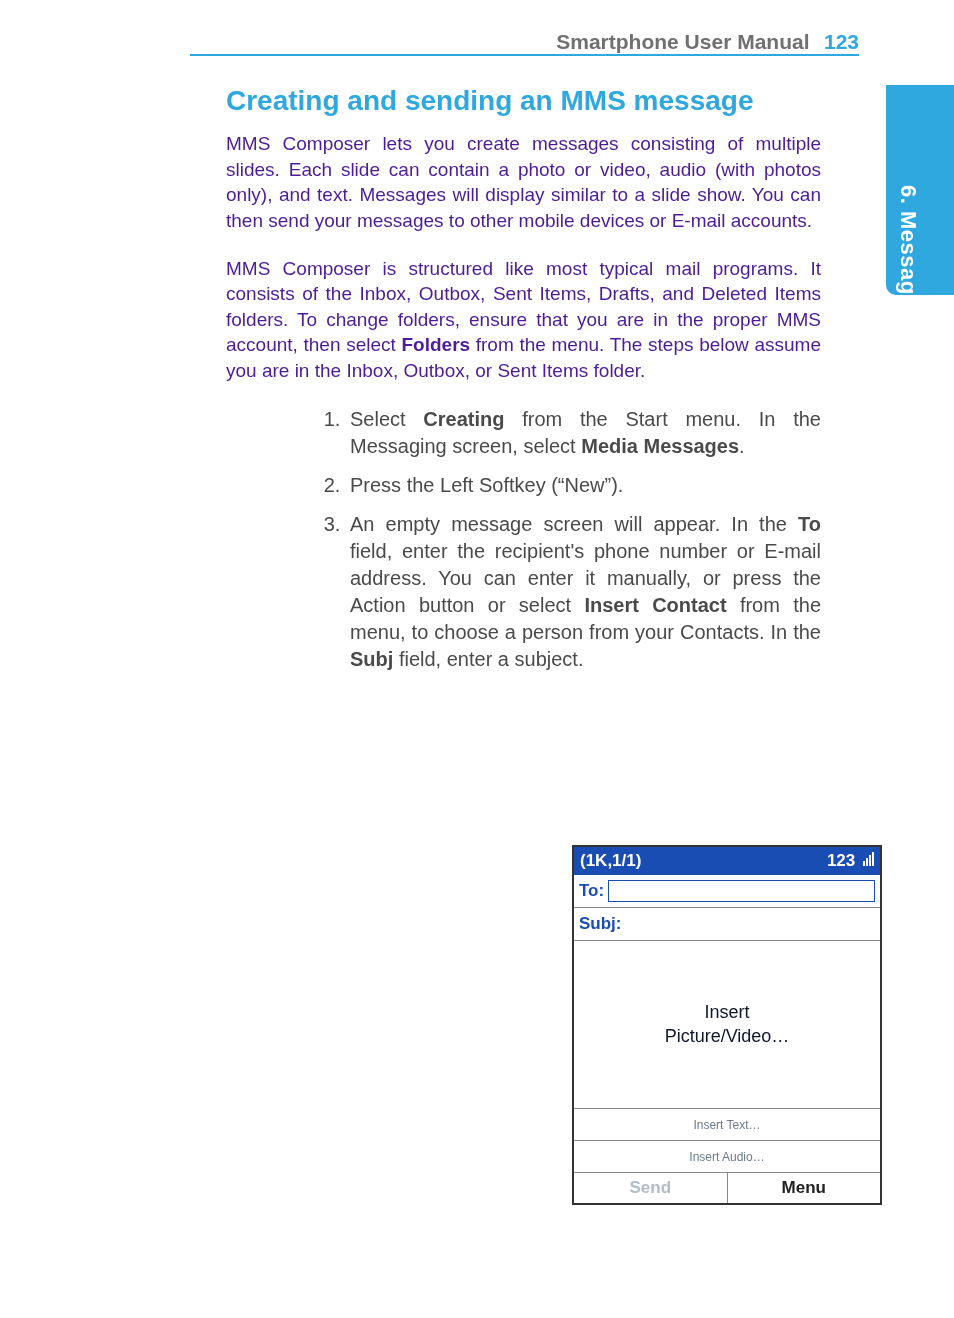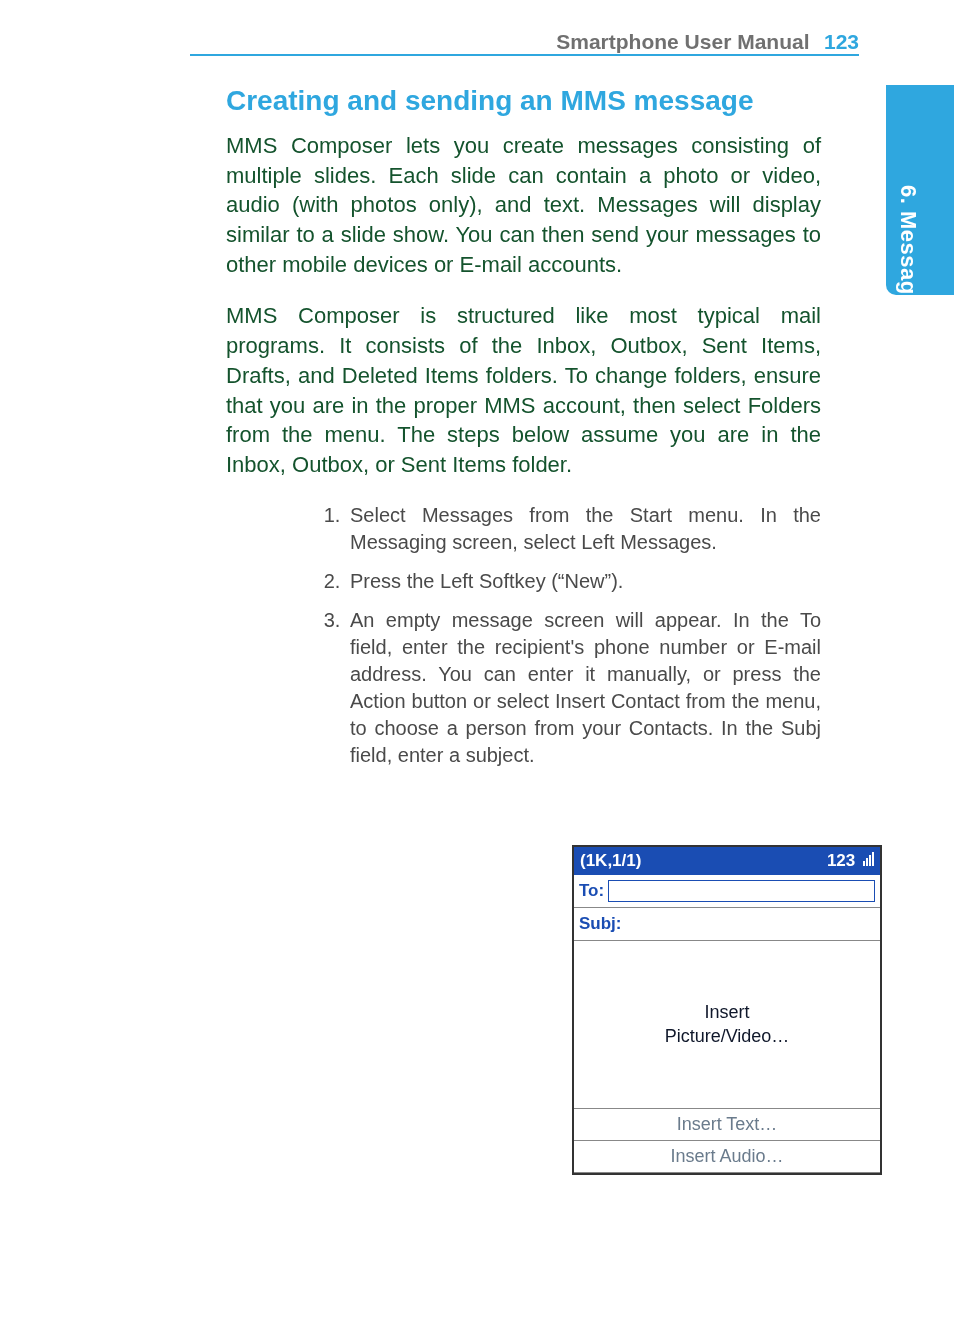--- a/index.html
+++ b/index.html
@@ -58,27 +58,27 @@
     width: 595px;
     margin-left: 36px;
   }
   h2.section-title {
     color: #2fa7df;
     font-size: 28px;
     font-weight: bold;
     margin-bottom: 14px;
   }
   p.body {
-    font-size: 22px;
-    color: #14532d;
+    font-size: 19px;
+    color: #4c1d95;
     line-height: 1.35;
     text-align: justify;
     margin-bottom: 22px;
   }
-  .bold { font-weight: normal; }
+  .bold { font-weight: bold; }
   ol.steps {
     margin-left: 90px;
     padding-left: 30px;
     list-style: decimal;
   }
   ol.steps li {
     font-size: 20px;
     color: #4a4a4a;
     line-height: 1.35;
     text-align: justify;
@@ -153,21 +153,21 @@
     text-align: center;
     line-height: 1.3;
   }
   .text-row, .audio-row {
     height: 32px;
     border-bottom: 1px solid #888;
     display: flex;
     align-items: center;
     justify-content: center;
     color: #6a7b8c;
-    font-size: 18px;
+    font-size: 12px;
   }
   .softkeys {
     display: flex;
     height: 30px;
   }
   .softkeys > div {
     flex: 1;
     display: flex;
     align-items: center;
     justify-content: center;
@@ -193,21 +193,21 @@
   <h2 class="section-title">Creating and sending an MMS message</h2>
 
   <p class="body">MMS Composer lets you create messages consisting of multiple slides.  Each slide can contain a photo or video, audio (with photos only), and text.  Messages will display similar to a slide show.  You can then send your messages to other mobile devices or E-mail accounts.</p>
 
   <p class="body">
     <span>MMS Composer is structured like most typical mail programs.  It consists of the Inbox, Outbox, Sent Items, Drafts, and Deleted Items folders.  To change folders, ensure that you are in the proper MMS account, then select </span><span class="bold">Folders</span><span> from the menu.  The steps below assume you are in the Inbox, Outbox, or Sent Items folder.</span>
   </p>
 
   <ol class="steps">
     <li>
-      <span>Select </span><span class="bold">Messages</span><span> from the Start menu.  In the Messaging screen, select </span><span class="bold">Left Messages</span><span>.</span>
+      <span>Select </span><span class="bold">Creating</span><span> from the Start menu.  In the Messaging screen, select </span><span class="bold">Media Messages</span><span>.</span>
     </li>
     <li>Press the Left Softkey (“New”).</li>
     <li>
       <span>An empty message screen will appear.  In the </span><span class="bold">To</span><span> field, enter the recipient's phone number or E-mail address.  You can enter it manually, or press the Action button or select </span><span class="bold">Insert Contact</span><span> from the menu, to choose a person from your Contacts.  In the </span><span class="bold">Subj</span><span> field, enter a subject.</span>
     </li>
   </ol>
 
   <div class="phone">
     <div class="phone-titlebar">
       <span>(1K,1/1)</span>
@@ -227,14 +227,18 @@
     </div>
     <div class="subj-row">
       <span class="lbl">Subj:</span>
       <div class="field"></div>
     </div>
     <div class="media-area">
       <div>Insert<br>Picture/Video…</div>
     </div>
     <div class="text-row">Insert Text…</div>
     <div class="audio-row">Insert Audio…</div>
+    <div class="softkeys">
+      <div class="sk-left">Send</div>
+      <div class="sk-right">Menu</div>
+    </div>
   </div>
 </div>
 
 </body></html>

